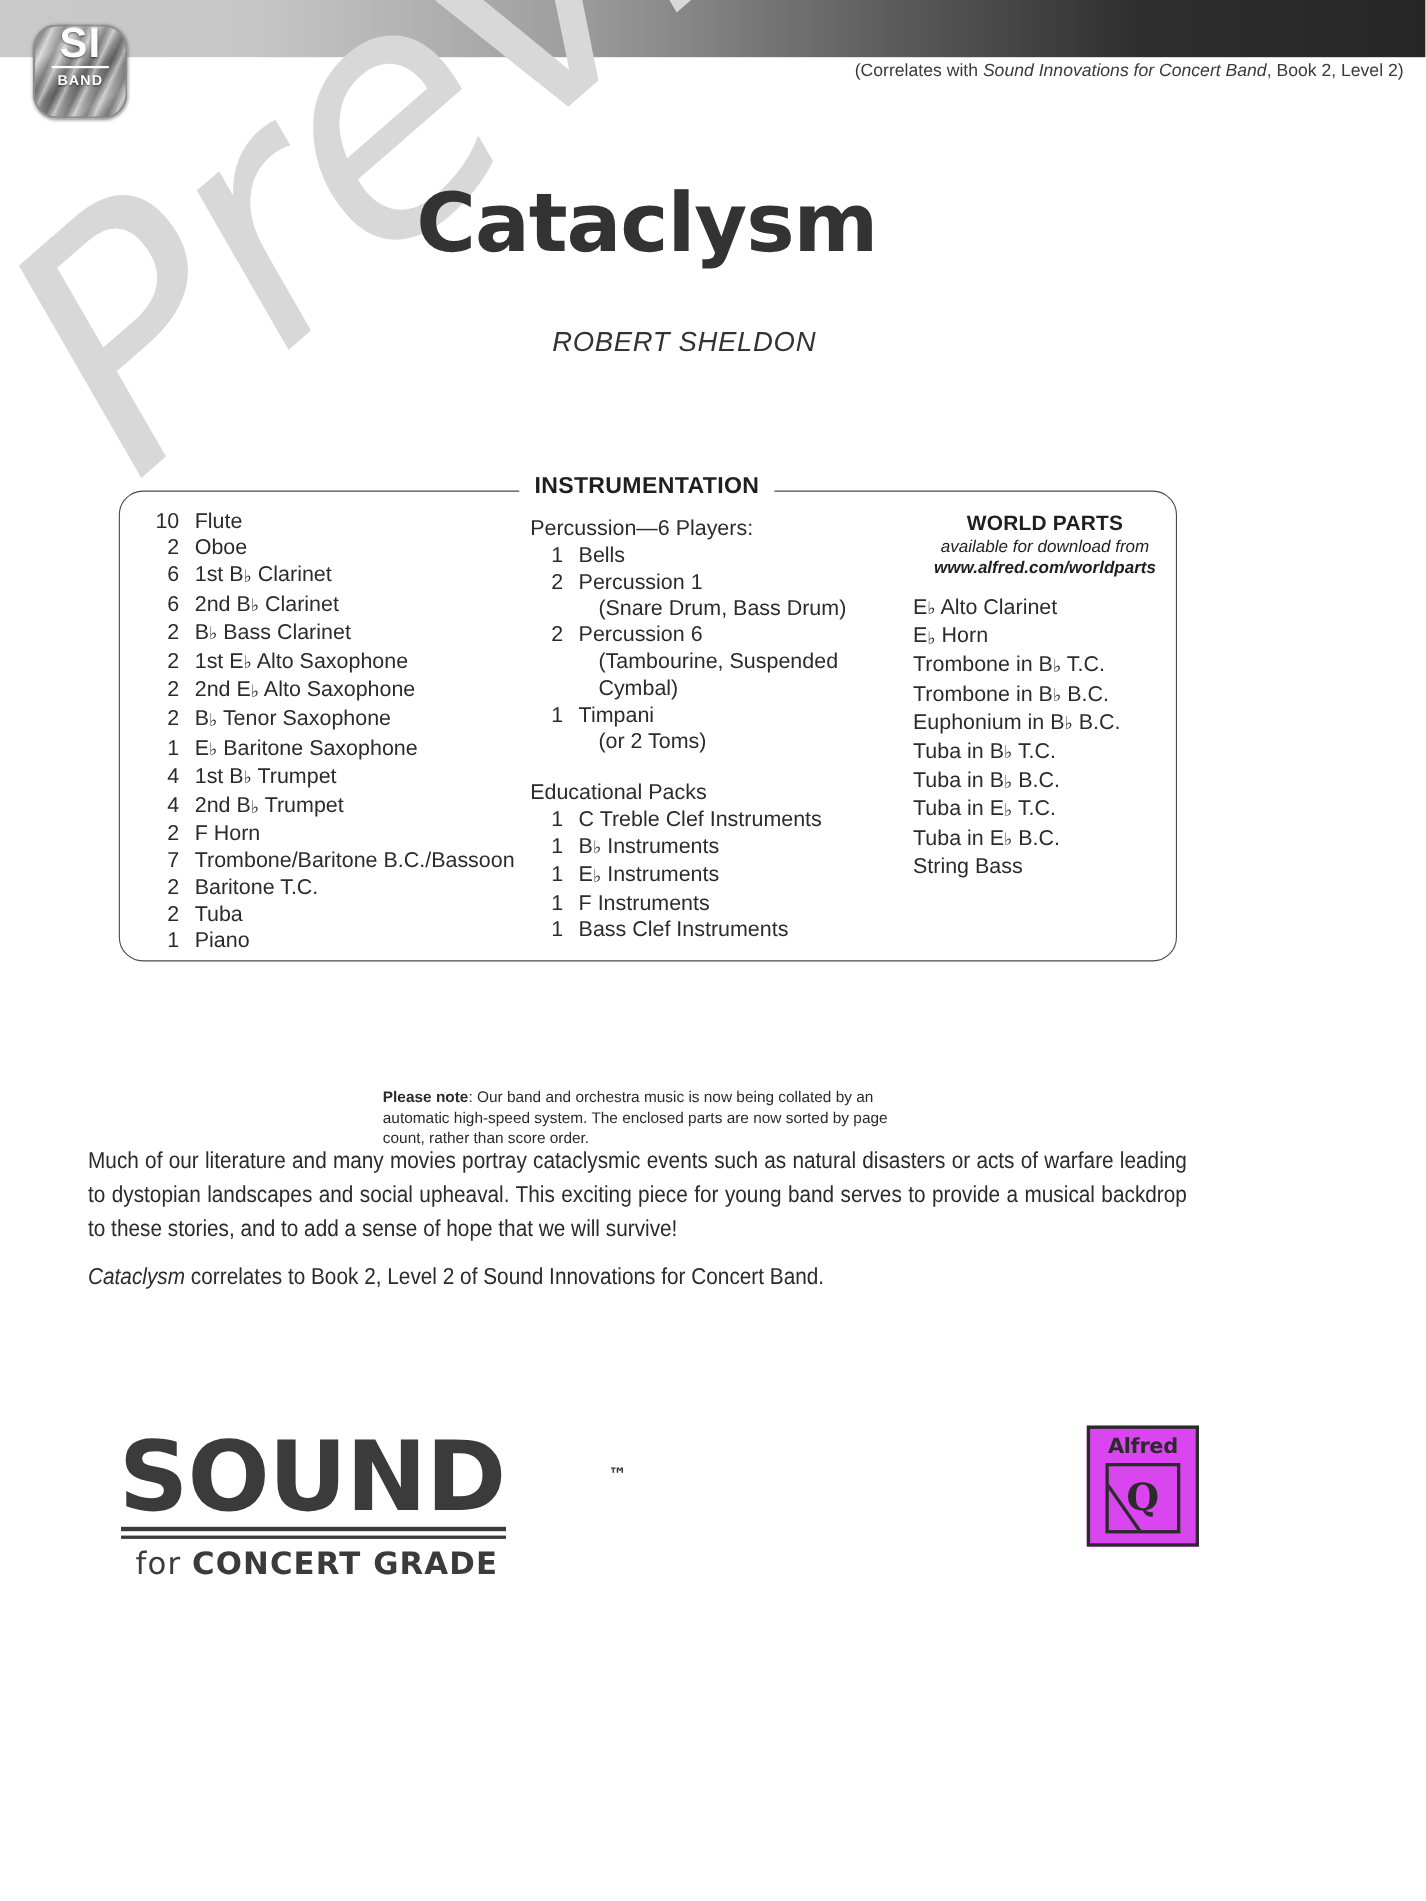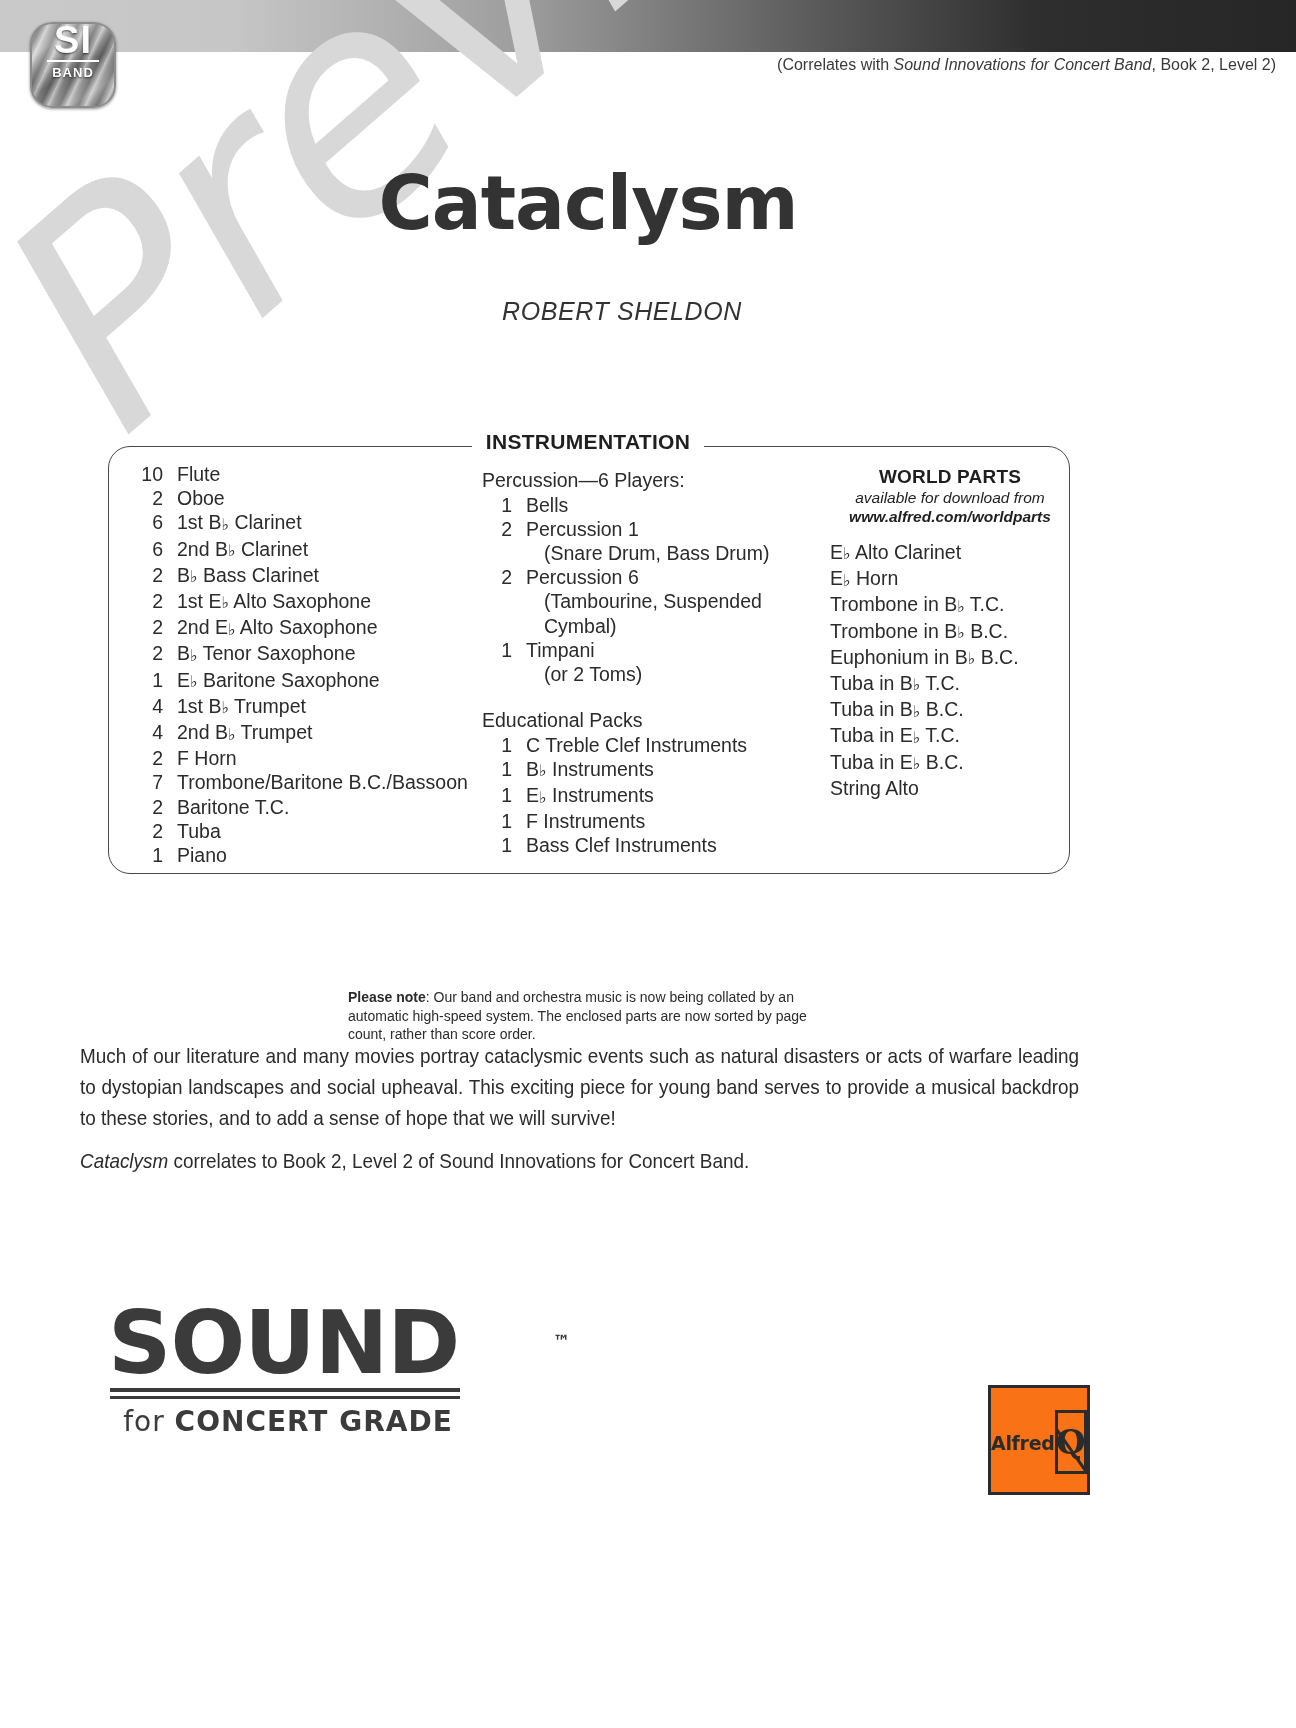--- a/index.html
+++ b/index.html
@@ -156,23 +156,23 @@
   }
   #sb-rule2{height:3px;background:#3b3b3b;width:350px;margin:2px 0 6px 2px;}
   #sb-for{
     font-family:"DejaVu Sans", sans-serif;font-size:28px;color:#3b3b3b;
     letter-spacing:1px;text-align:center;width:360px;
   }
   #sb-for b{font-weight:bold;}
 
   
   #alfred-logo{
-    position:absolute;left:988px;top:1385px;width:96px;height:104px;z-index:6;
-    border:3px solid #2b2b2b;background:#f97316;
-    display:flex;align-items:center;
+    position:absolute;left:988px;top:1296px;width:96px;height:104px;z-index:6;
+    border:3px solid #2b2b2b;background:#d946ef;
+    display:flex;flex-direction:column;align-items:center;
   }
   #alf-word{
     font-family:"DejaVu Sans", sans-serif;font-weight:bold;font-size:19px;color:#2b2b2b;
     margin-top:5px;letter-spacing:-.3px;
   }
   #alf-mark{
     margin-top:4px;width:62px;height:58px;border:3px solid #2b2b2b;
     display:flex;align-items:center;justify-content:center;
     font-family:"DejaVu Serif", serif;font-weight:bold;font-size:34px;color:#2b2b2b;
     position:relative;overflow:hidden;
@@ -336,21 +336,21 @@
   <ul id="wp-list">
       <li>E<span class="flat">♭</span> Alto Clarinet</li>
       <li>E<span class="flat">♭</span> Horn</li>
       <li>Trombone in B<span class="flat">♭</span> T.C.</li>
       <li>Trombone in B<span class="flat">♭</span> B.C.</li>
       <li>Euphonium in B<span class="flat">♭</span> B.C.</li>
       <li>Tuba in B<span class="flat">♭</span> T.C.</li>
       <li>Tuba in B<span class="flat">♭</span> B.C.</li>
       <li>Tuba in E<span class="flat">♭</span> T.C.</li>
       <li>Tuba in E<span class="flat">♭</span> B.C.</li>
-      <li>String Alto</li>
+      <li>String Bass</li>
     </ul>
 </div>
 
 <div id="please-note">
   <b>Please note</b><span>: Our band and orchestra music is now being collated by an automatic high-speed system. The enclosed parts are now sorted by page count, rather than score order.</span>
 </div>
 
 <div id="description">Much of our literature and many movies portray cataclysmic events such as natural disasters or acts of warfare leading to dystopian landscapes and social upheaval. This exciting piece for young band serves to provide a musical backdrop to these stories, and to add a sense of hope that we will survive!</div>
 <div id="correlate-line">
   <span class="ital">Cataclysm</span><span> correlates to Book 2, Level 2 of Sound Innovations for Concert Band.</span>

